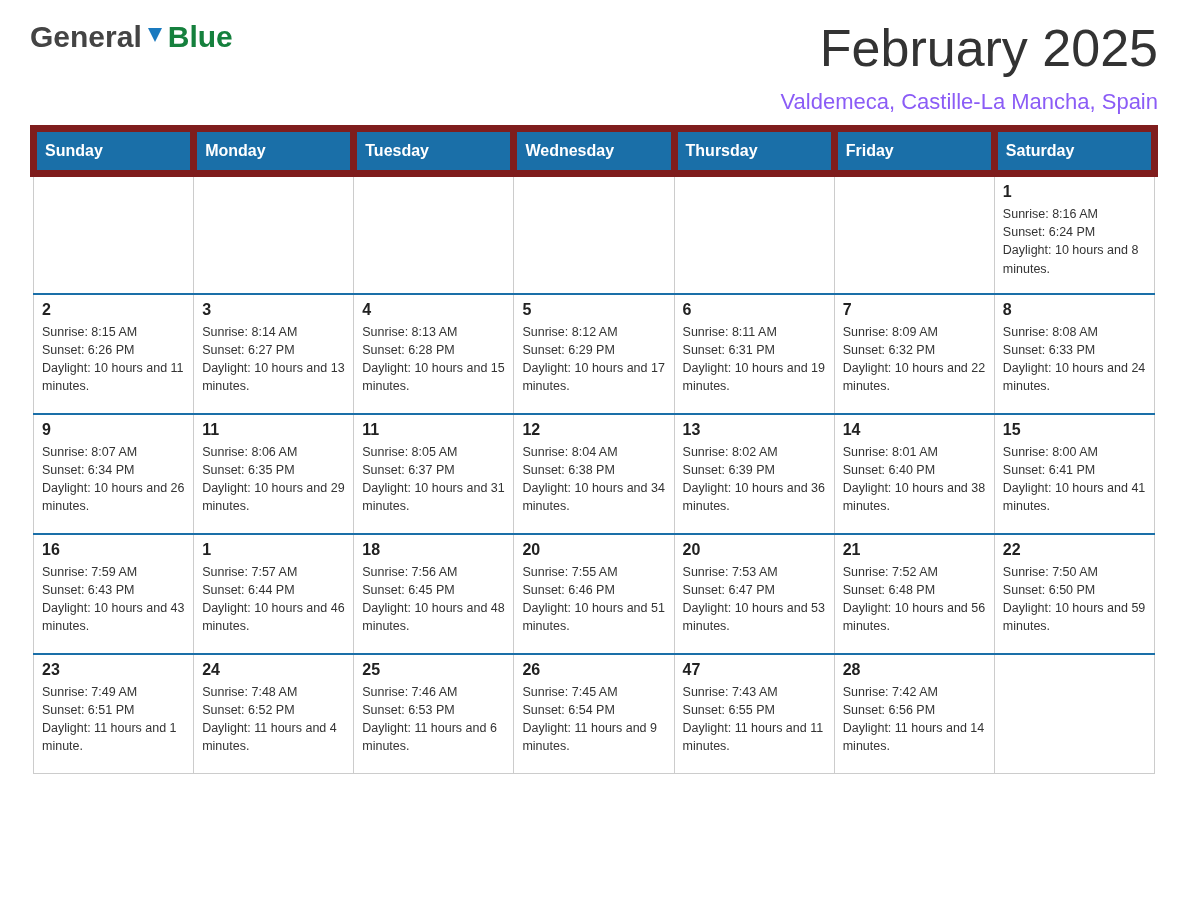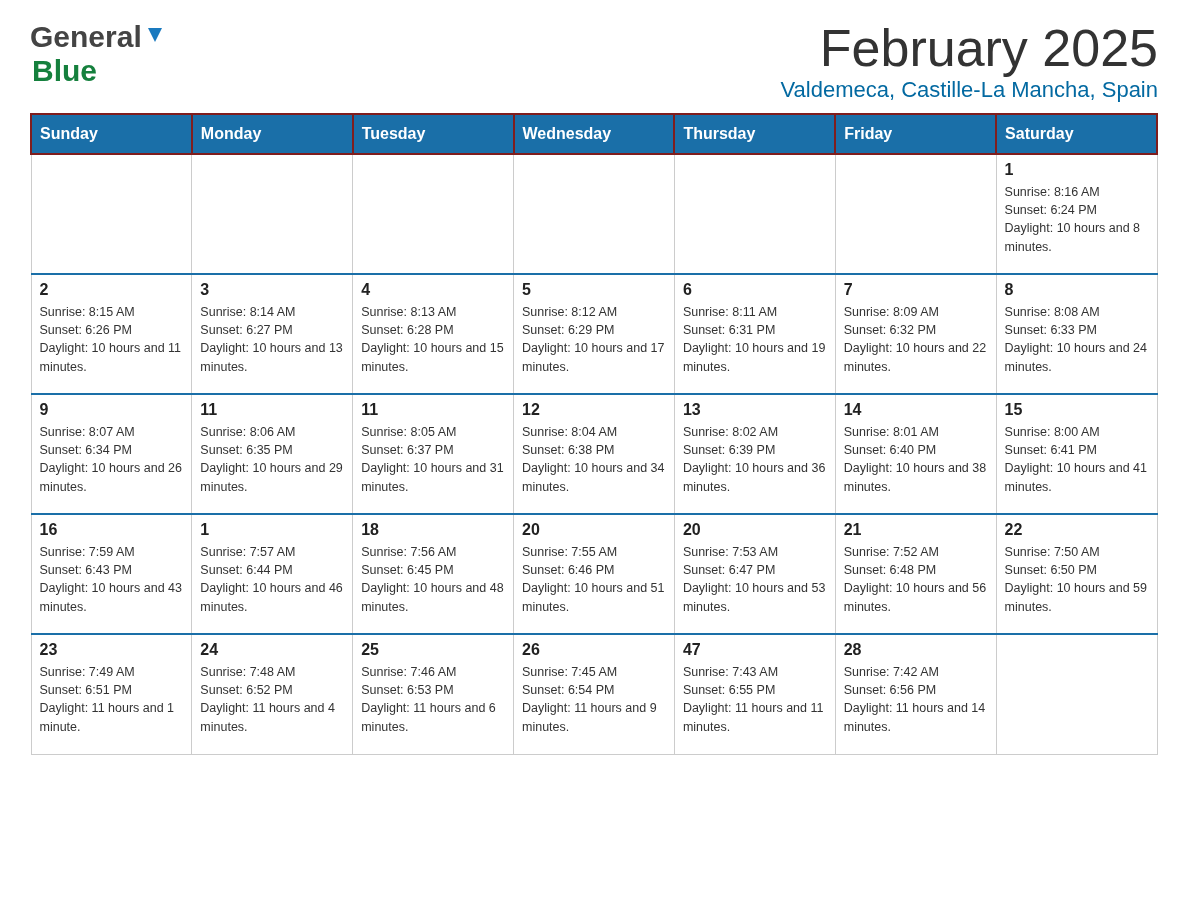--- a/index.html
+++ b/index.html
@@ -11,50 +11,50 @@
       min-height: 918px;
     }
     .header {
       display: flex;
       justify-content: space-between;
       align-items: flex-start;
       margin-bottom: 10px;
     }
     .logo {
       display: flex;
-      flex-direction: column;
-      align-items: flex-start;
+      flex-direction: row;
+      align-items: center;
     }
     .title-block {
       text-align: right;
     }
     .title-block h1 {
       font-size: 52px;
       font-weight: normal;
       color: #333;
       line-height: 1.1;
     }
     .title-block .subtitle {
       font-size: 22px;
-      color: #0369a1;
-      margin-top: 0;
+      color: #8b5cf6;
+      margin-top: 12px;
     }
     .calendar {
       width: 100%;
       border-collapse: collapse;
       margin-top: 10px;
     }
     .calendar thead tr th {
       background-color: #1a6fa8;
       color: #fff;
       font-size: 16px;
       font-weight: bold;
       padding: 10px 8px;
       text-align: left;
-      border: 2px solid #7f1d1d;
+      border: 7px solid #7f1d1d;
     }
     .calendar tbody tr td {
       vertical-align: top;
       border: 1px solid #ccc;
       border-top: 2px solid #1a6fa8;
       padding: 6px 8px;
       width: 14.285%;
       min-height: 110px;
       height: 120px;
       font-size: 13px;

